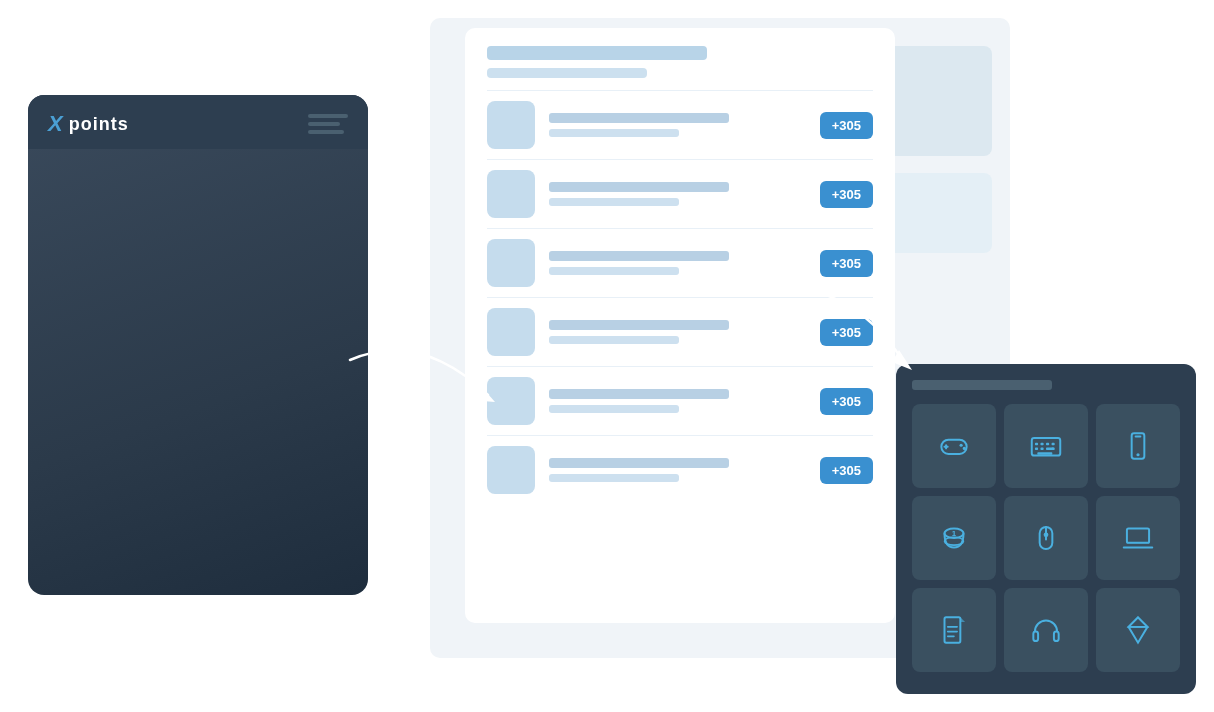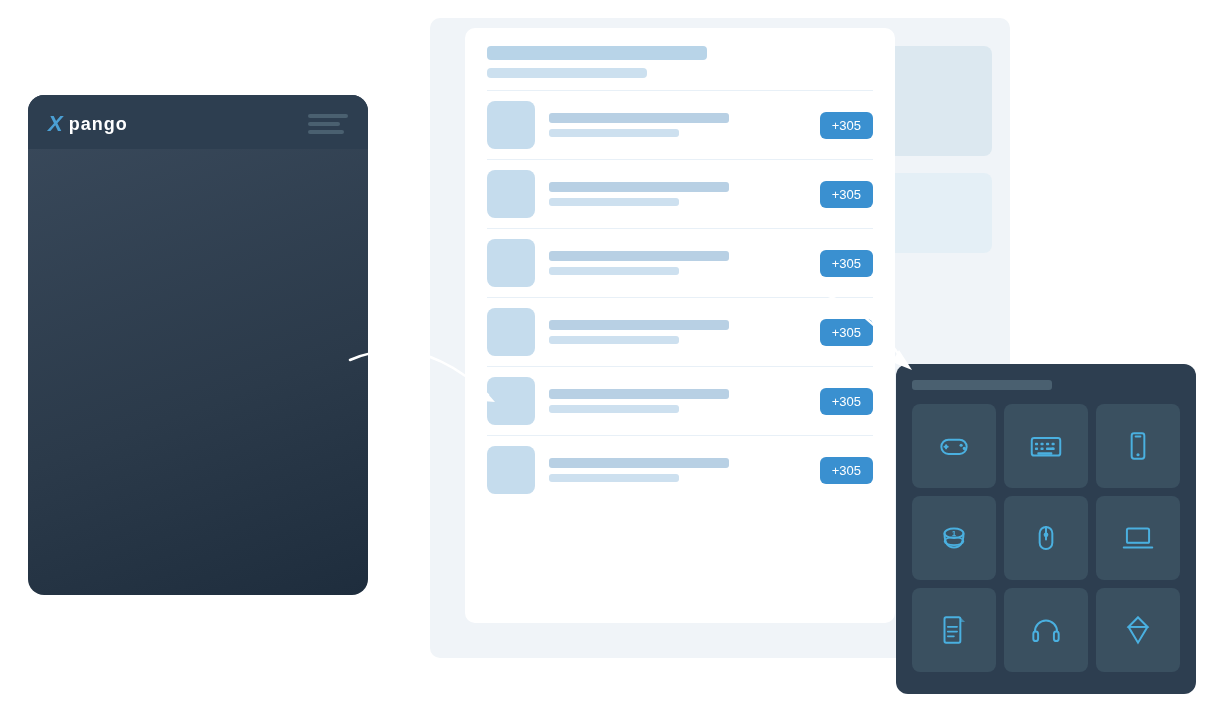--- a/index.html
+++ b/index.html
@@ -102,21 +102,21 @@
       height: 8px;
       background: #cde0ef;
       border-radius: 3px;
       width: 130px;
     }
 
     .list-item-badge {
       background: #3a90d0;
       color: #ffffff;
       font-size: 13px;
-      font-weight: 400;
+      font-weight: 700;
       padding: 6px 12px;
       border-radius: 6px;
       white-space: nowrap;
     }
 
     
     .phone-card {
       position: absolute;
       left: 28px;
       top: 95px;
@@ -419,21 +419,21 @@
         <div class="list-item-line2"></div>
       </div>
       <div class="list-item-badge">+305</div>
     </div>
   </div>
 
   <div class="phone-card">
     <div class="phone-header">
       <div class="xpango-logo">
         <span class="xpango-x">X</span>
-        <span class="xpango-text">pango</span>
+        <span class="xpango-text">points</span>
       </div>
       <div class="phone-header-bars">
         <div class="header-bar"></div>
         <div class="header-bar"></div>
         <div class="header-bar"></div>
       </div>
     </div>
 
   </div>
 

